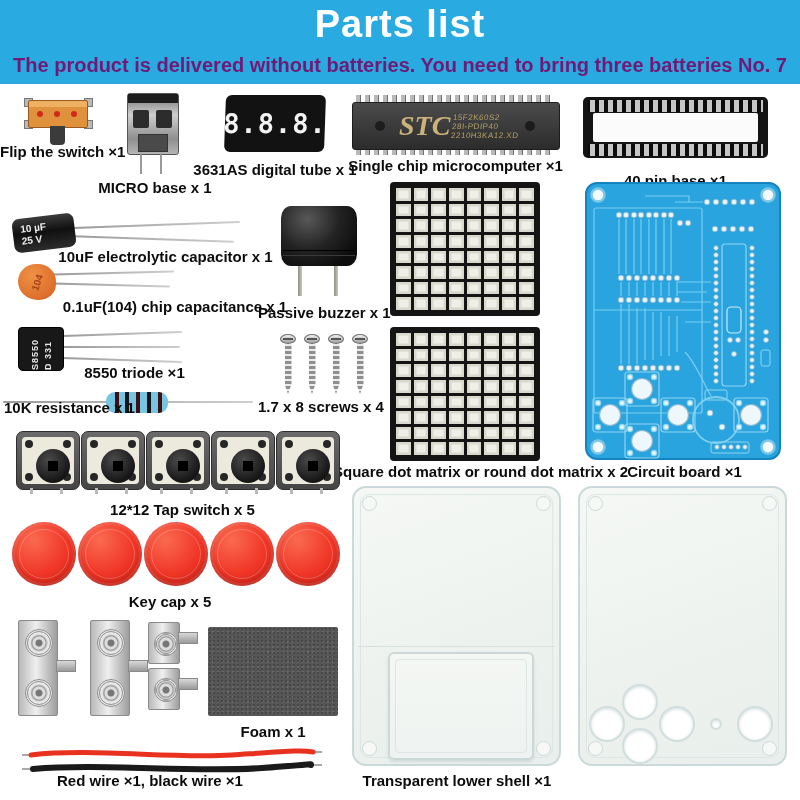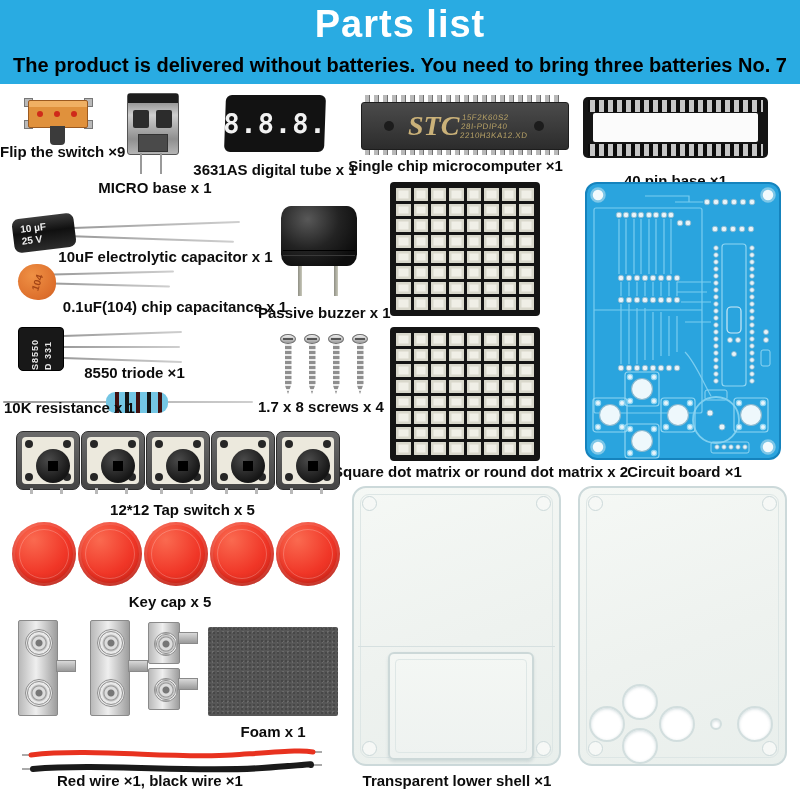--- a/index.html
+++ b/index.html
@@ -4,21 +4,21 @@
 <style>
   html,body{margin:0;padding:0;background:#fff;}
   #canvas{position:relative;width:800px;height:800px;background:#ffffff;overflow:hidden;
           font-family:"Liberation Sans",sans-serif;}
   .abs{position:absolute;}
   
   .banner{position:absolute;left:0;top:0;width:800px;height:84px;background:#29abe2;}
   .banner-title{position:absolute;left:0;top:0;width:800px;text-align:center;
                 font-size:38px;font-weight:bold;color:#ffffff;line-height:48px;letter-spacing:1px;}
   .banner-notice{position:absolute;left:0;top:49px;width:800px;text-align:center;
-                 font-size:20px;font-weight:bold;color:#000000;line-height:32px;}
+                 font-size:20px;font-weight:bold;color:#701a75;line-height:32px;}
   
   .lbl{position:absolute;font-weight:bold;font-size:15px;color:#0c0c0c;text-align:center;white-space:nowrap;}
   .lead{position:absolute;height:2px;background:linear-gradient(90deg,#9a9a9a,#cfcfcf);border-radius:1px;}
   
   .fsw-body{position:absolute;left:28px;top:100px;width:58px;height:26px;border:1px solid #9c5a20;
             background:linear-gradient(180deg,#f0b063 0 25%,#e0913c 25% 100%);border-radius:2px;}
   .fsw-dot{position:absolute;top:10px;width:6px;height:6px;border-radius:50%;background:#cf2a1a;}
   .fsw-ear{position:absolute;width:7px;height:7px;background:#b9b9b9;border:1px solid #777;}
   .fsw-lever{position:absolute;left:50px;top:126px;width:15px;height:19px;background:#3b3b3b;
              border-radius:0 0 4px 4px;}
@@ -28,21 +28,21 @@
   .usb-top{position:absolute;left:0;top:0;width:100%;height:9px;background:#1d1d1d;}
   .usb-slot{position:absolute;top:16px;width:16px;height:18px;background:#2c2c2c;border-radius:2px;}
   .usb-base{position:absolute;left:10px;top:40px;width:28px;height:16px;background:#4a4a4a;border:1px solid #333;}
   .usb-leg{position:absolute;top:153px;width:2px;height:21px;background:#9a9a9a;}
   
   .dtube{position:absolute;left:225px;top:95px;width:100px;height:57px;background:#121212;
          border-radius:6px;transform:skewX(-2deg);display:flex;align-items:center;justify-content:center;}
   .dtube span{font-family:"DejaVu Sans Mono",monospace;font-weight:bold;font-size:27px;color:#f2f2f2;
               letter-spacing:1px;}
   
-  .chip{position:absolute;left:352px;top:95px;width:206px;height:60px;margin-left:9px;}
+  .chip{position:absolute;left:352px;top:95px;width:206px;height:60px;}
   .chip-pins{position:absolute;left:4px;width:198px;height:7px;
              background:repeating-linear-gradient(90deg,#b9b9b9 0 4px,#6f6f6f 4px 5px,transparent 5px 9px);}
   .chip-body{position:absolute;left:0;top:7px;width:206px;height:46px;border-radius:3px;
              background:linear-gradient(180deg,#4b4b4b,#2c2c2c);border:1px solid #1d1d1d;
              display:flex;align-items:center;}
   .chip-dimple{position:absolute;width:10px;height:10px;border-radius:50%;background:#1c1c1c;top:18px;}
   .chip-brand{font-family:"Liberation Serif",serif;font-style:italic;font-weight:bold;font-size:28px;
               color:#cbb279;margin-left:46px;}
   .chip-lines{margin-left:2px;color:#b5a066;font-size:8px;line-height:9px;letter-spacing:.5px;
               transform:skewX(-6deg);}
@@ -148,21 +148,21 @@
     <div class="fsw-ear abs" style="left:84px;top:98px;"></div>
     <div class="fsw-ear abs" style="left:24px;top:120px;"></div>
     <div class="fsw-ear abs" style="left:84px;top:120px;"></div>
     <div class="fsw-body">
       <div class="fsw-dot" style="left:8px;"></div>
       <div class="fsw-dot" style="left:25px;"></div>
       <div class="fsw-dot" style="left:42px;"></div>
     </div>
     <div class="fsw-lever"></div>
   </div>
-  <div class="lbl" style="left:0px;top:143px;width:120px;">Flip the switch ×9</div>
+  <div class="lbl" style="left:0px;top:143px;width:120px;">Flip the switch ×1</div>
 
   <div>
     <div class="usb-body">
       <div class="usb-top"></div>
       <div class="usb-slot" style="left:5px;"></div>
       <div class="usb-slot" style="left:28px;"></div>
       <div class="usb-base"></div>
     </div>
     <div class="usb-leg" style="left:140px;"></div>
     <div class="usb-leg" style="left:160px;"></div>

